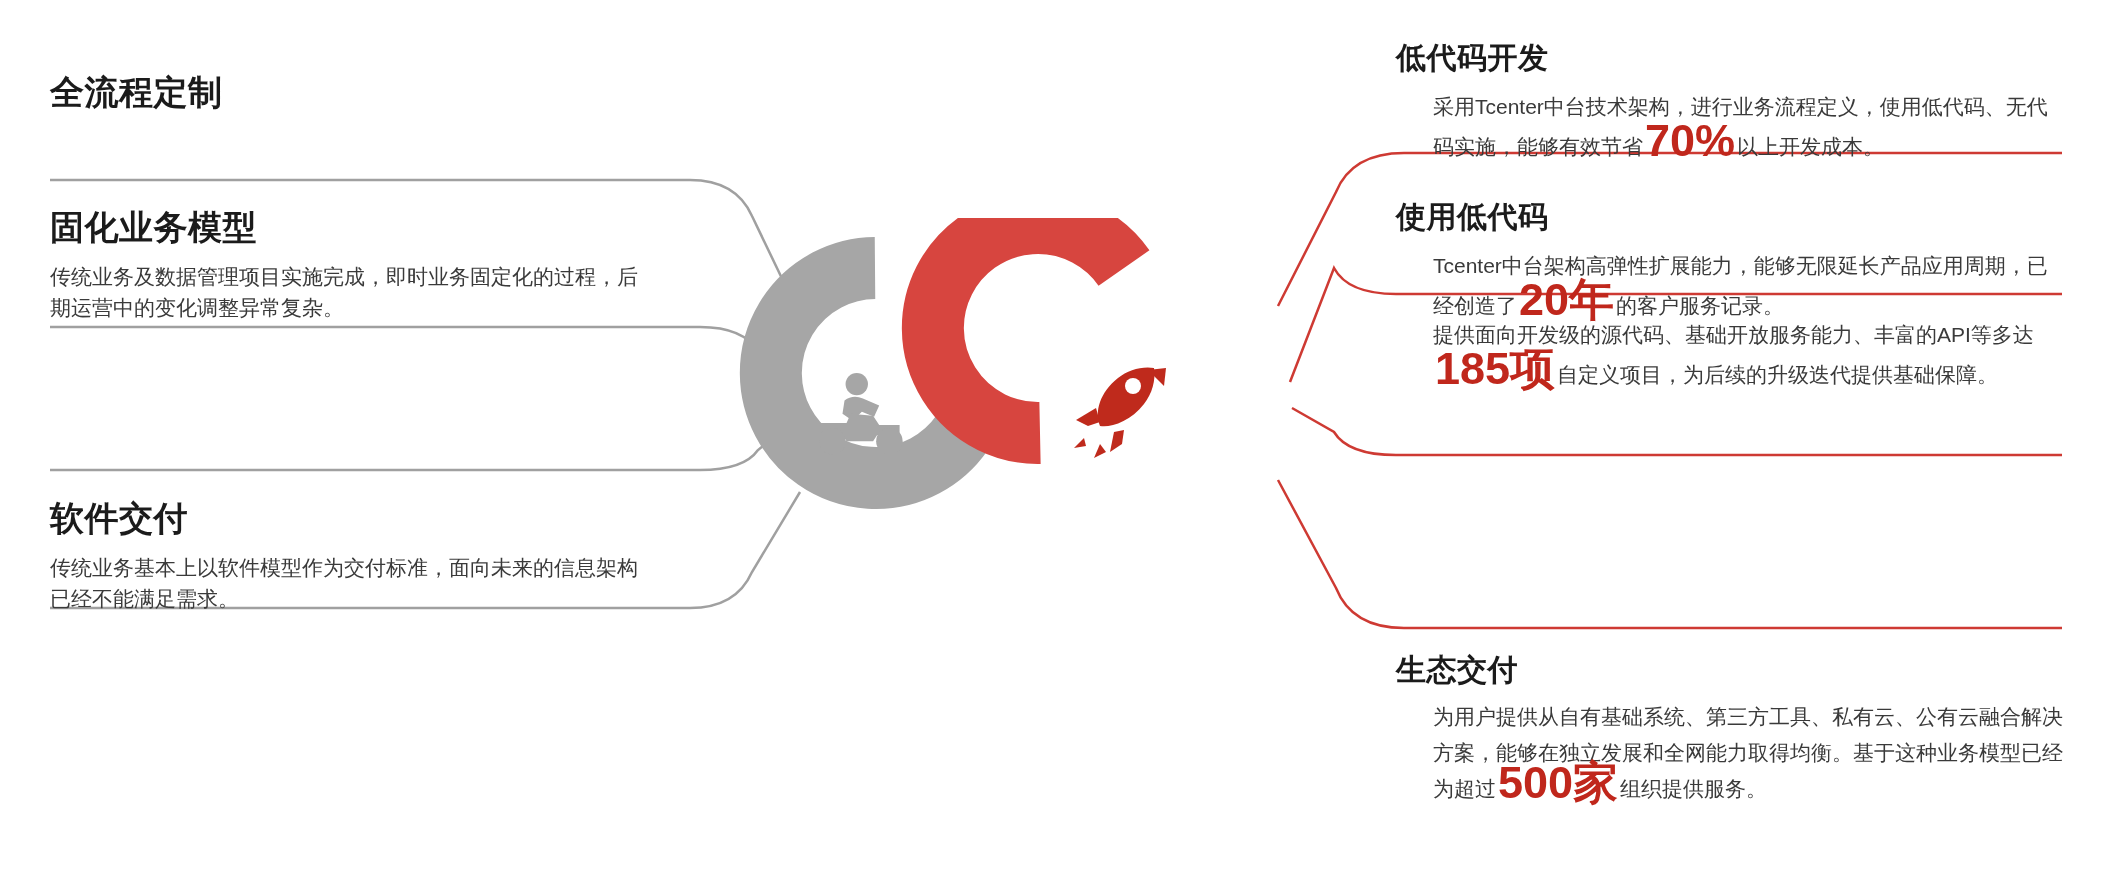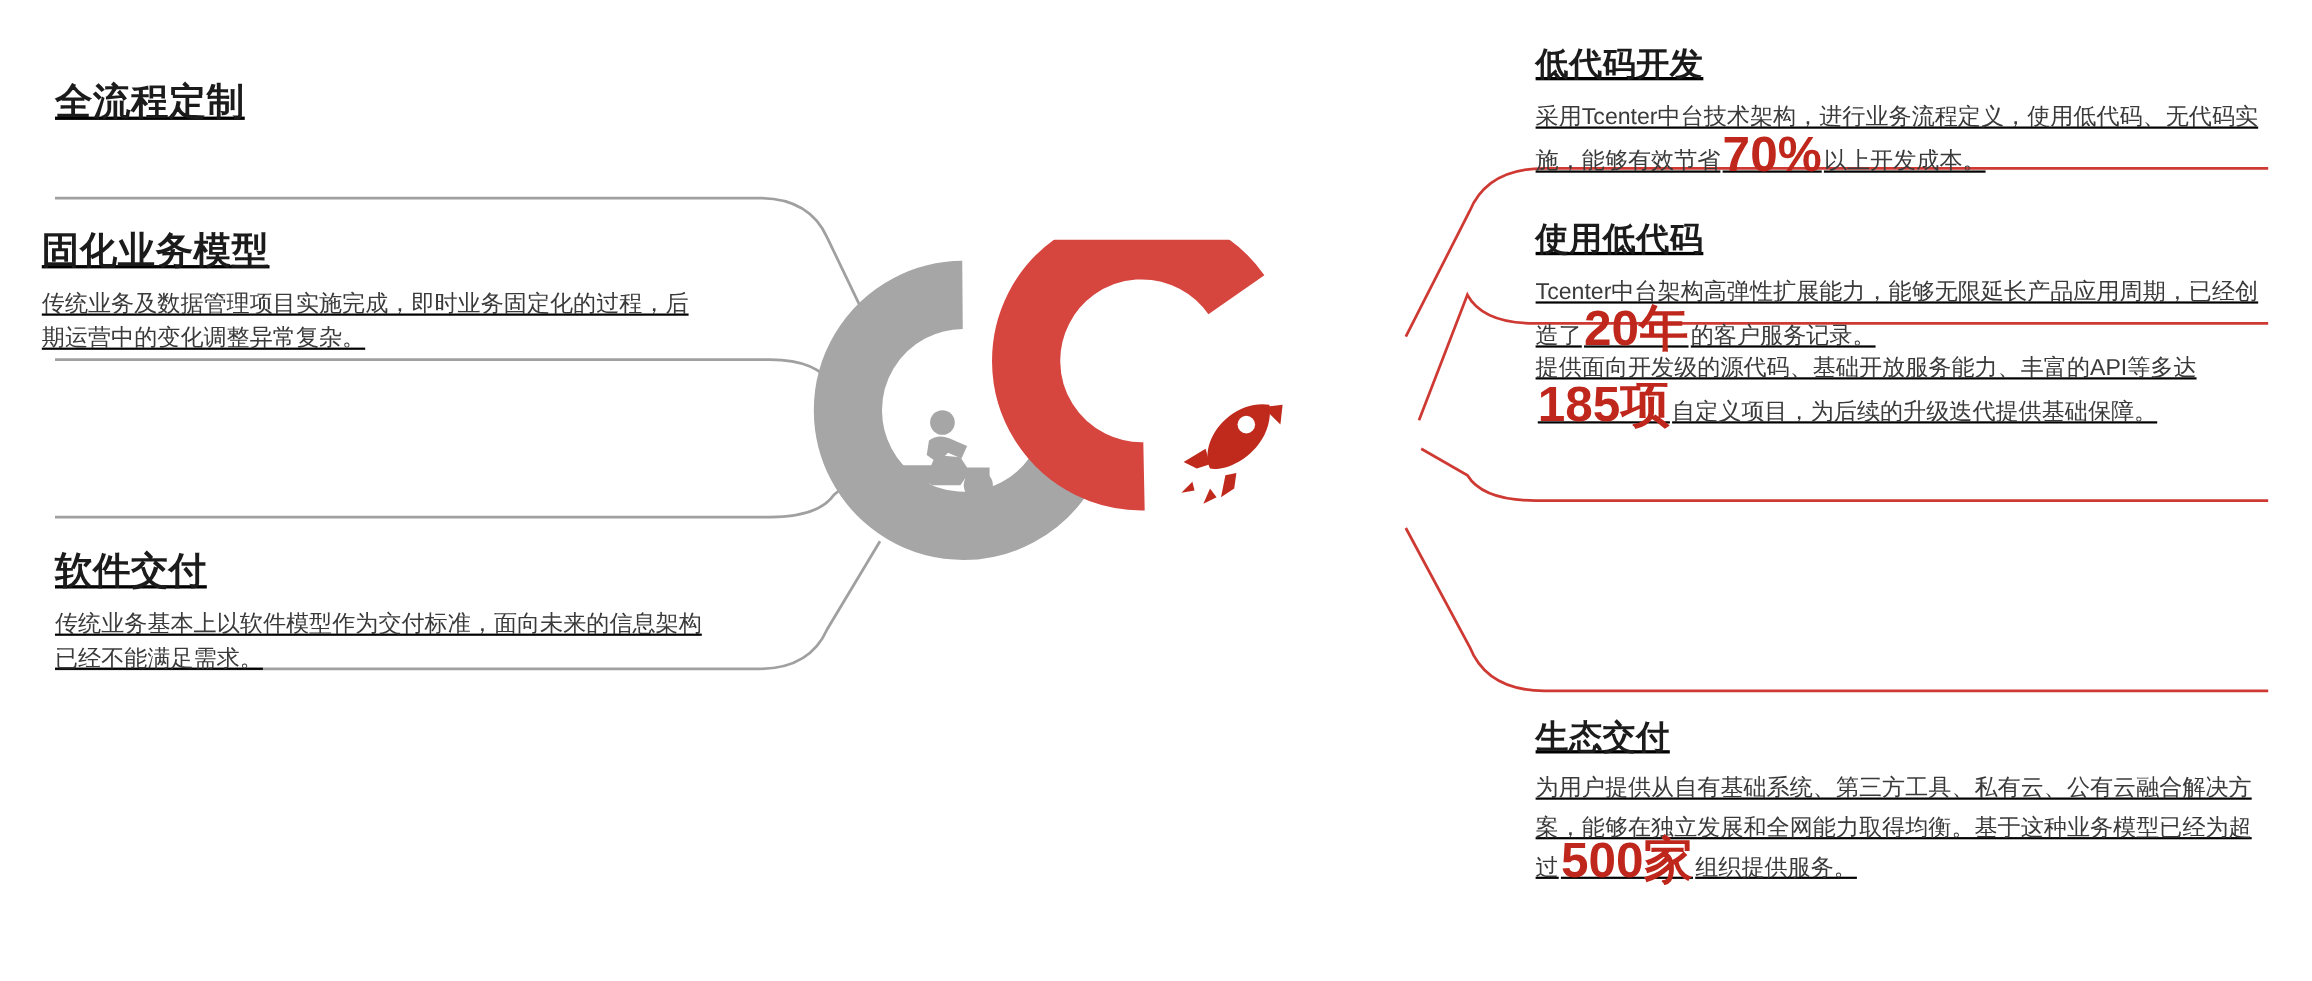--- a/index.html
+++ b/index.html
@@ -9,39 +9,39 @@
     font-family:"Liberation Sans","DejaVu Sans",sans-serif;
     overflow:hidden;
     position:relative;
   }
   #stage{position:absolute;left:0;top:0;width:2102px;height:892px;}
 
   
   #connectors{position:absolute;left:0;top:0;width:2102px;height:892px;}
 
   
-  .block{position:absolute;text-decoration:underline;}
+  .block{position:absolute;}
   .block .title{
     font-weight:bold;
     color:#1b1b1b;
     letter-spacing:.5px;
     white-space:nowrap;
   }
   .block .body{
     color:#3a3a3a;
     font-weight:normal;
   }
 
   
   .left .title{font-size:34px;margin:0 0 10px 0;}
   .left .body{font-size:21px;line-height:31px;}
 
   
   .right .title{font-size:30px;margin:0 0 8px 0;}
-  .right .body{font-size:21px;line-height:40px;}
+  .right .body{font-size:21px;line-height:40px;margin-left:37px;}
 
   .big{
     font-size:45px;
     font-weight:bold;
     color:#C0271C;
     line-height:0;
     letter-spacing:0px;
     vertical-align:-2px;
     padding:0 2px;
   }
@@ -100,21 +100,21 @@
         <path d="M30,76 L24,90 L36,84 Z"></path>
         <path d="M78,2 L96,0 L94,18 Z"></path>
       </g>
     </svg>
   </div>
 
   <div class="block left" style="left:50px;top:70px;width:590px;">
     <div class="title">全流程定制</div>
   </div>
 
-  <div class="block left" style="left:38px;top:205px;width:590px;">
+  <div class="block left" style="left:50px;top:205px;width:590px;">
     <div class="title">固化业务模型</div>
     <div class="body">传统业务及数据管理项目实施完成，即时业务固定化的过程，后期运营中的变化调整异常复杂。</div>
   </div>
 
 
   <div class="block left" style="left:50px;top:496px;width:590px;">
     <div class="title">软件交付</div>
     <div class="body">传统业务基本上以软件模型作为交付标准，面向未来的信息架构已经不能满足需求。</div>
   </div>
 

